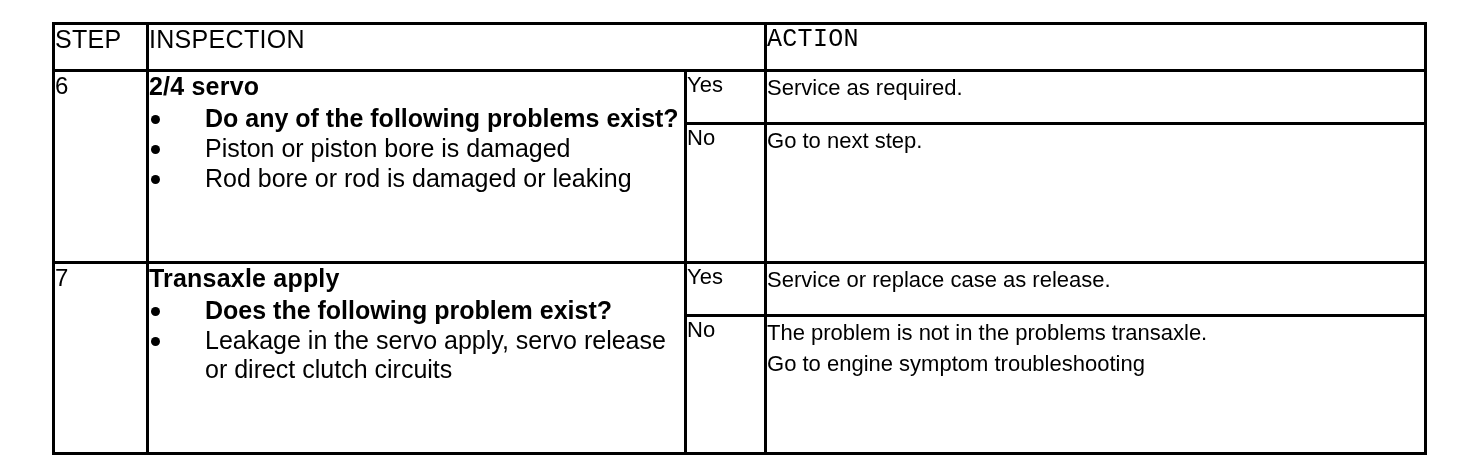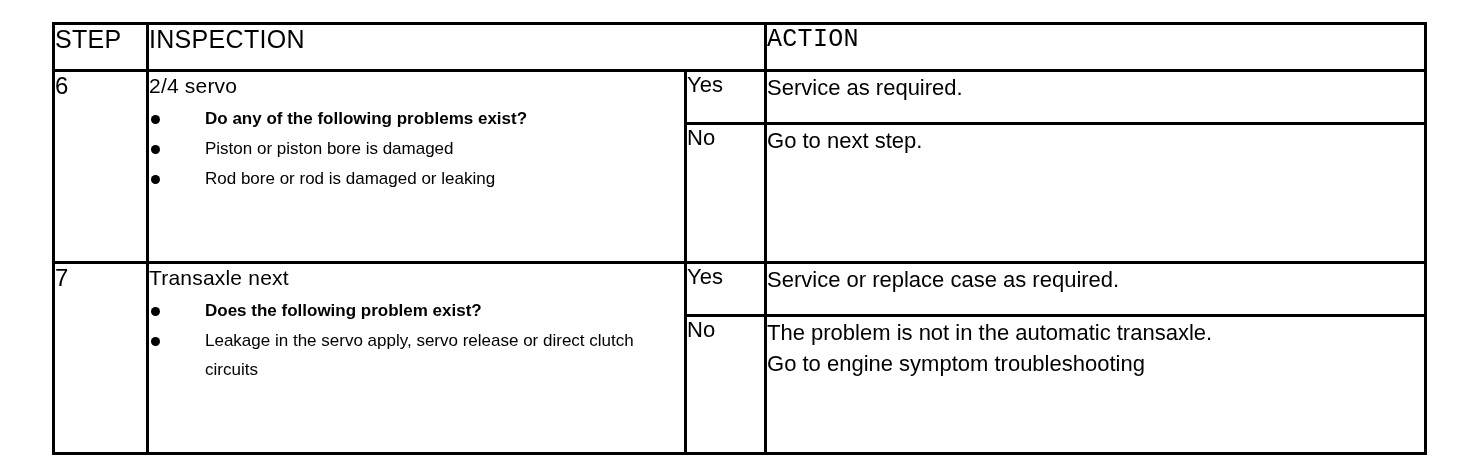--- a/index.html
+++ b/index.html
@@ -68,35 +68,35 @@
     padding-top: 8px;
   }
 
   
   .insp-cell {
     padding: 22px 10px 14px 10px;
     font-size: 21px;
     line-height: 28px;
   }
   .insp-title {
-    font-weight: normal;
-    font-size: 21px;
+    font-weight: bold;
+    font-size: 25px;
     margin: 0 0 4px 0;
     letter-spacing: 0.2px;
   }
   .bullet-list {
     list-style: none;
     margin: 0;
     padding: 0;
   }
   .bullet-item {
     position: relative;
     padding-left: 56px;
     margin-bottom: 1px;
-    font-size: 17px;
+    font-size: 25px;
     line-height: 29px;
   }
   .bullet-item .dot {
     position: absolute;
     left: 2px;
     top: 11px;
     width: 9px;
     height: 9px;
     background: #000000;
     border-radius: 50%;
@@ -168,41 +168,41 @@
         <td class="yn-cell">No</td>
         <td class="action-cell">
           <span class="action-line">Go to next step.</span>
         </td>
       </tr>
 
       <tr>
         <td class="step-num" rowspan="2">7</td>
 
         <td class="insp-cell" rowspan="2">
-          <div class="insp-title">Transaxle next</div>
+          <div class="insp-title">Transaxle apply</div>
           <ul class="bullet-list">
             <li class="bullet-item bold">
               <span class="dot"></span>
               <span>Does the following problem exist?</span>
             </li>
             <li class="bullet-item">
               <span class="dot"></span>
               <span>Leakage in the servo apply, servo release or direct clutch circuits</span>
             </li>
           </ul>
         </td>
 
         <td class="yn-cell yn-row-yes">Yes</td>
         <td class="action-cell">
-          <span class="action-line">Service or replace case as required.</span>
+          <span class="action-line">Service or replace case as release.</span>
         </td>
       </tr>
       <tr>
         <td class="yn-cell">No</td>
         <td class="action-cell">
-          <span class="action-line">The problem is not in the automatic transaxle.</span>
+          <span class="action-line">The problem is not in the problems transaxle.</span>
           <span class="action-line">Go to engine symptom troubleshooting</span>
         </td>
       </tr>
 
     </tbody>
   </table>
 </div>
 
 </body></html>

